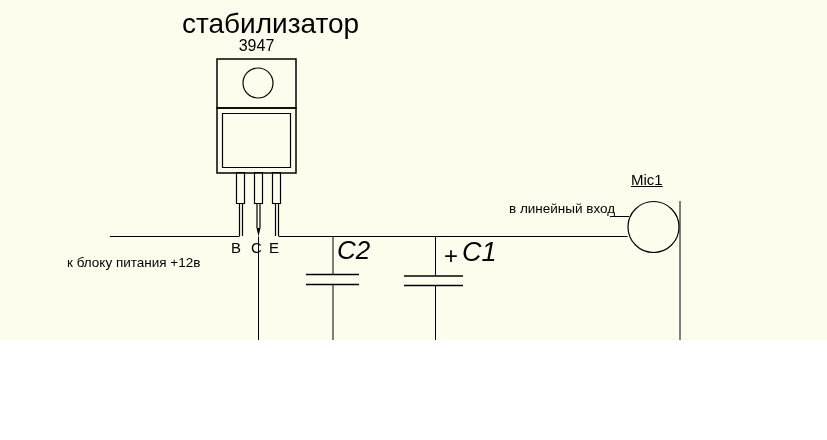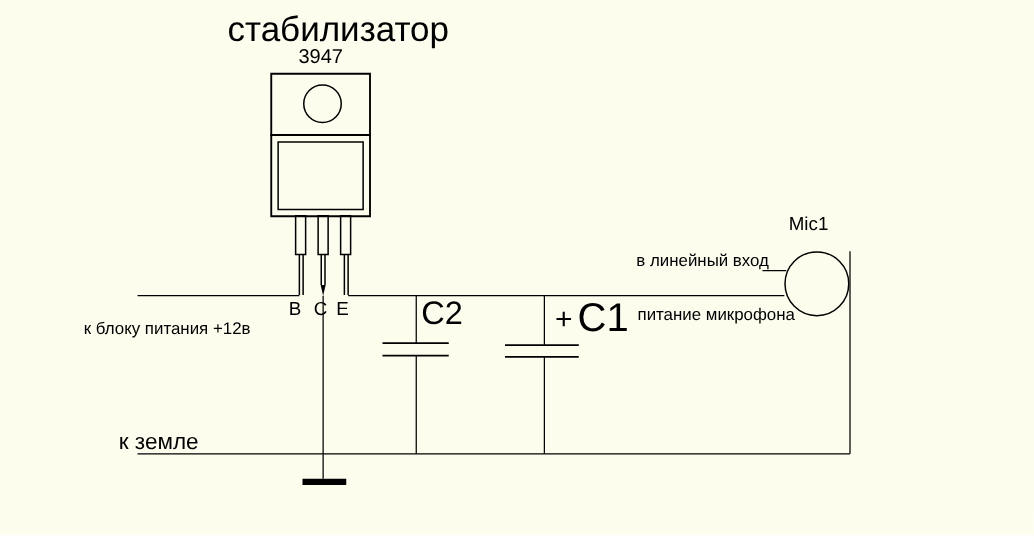--- a/index.html
+++ b/index.html
@@ -1,24 +1,24 @@
 <!DOCTYPE html>
 <html style="--bg: #FDFDEE; --ink: #000000;"><head>
 <meta charset="utf-8">
 <style>
   html,body{margin:0;padding:0;}
   .canvas{
-    position:relative;width:827px;height:428px;
+    position:relative;width:827px;height:340px;
     background:var(--bg,#FDFDEE);color:var(--ink,#000);
     font-family:"Liberation Sans",sans-serif;overflow:hidden;
   }
   .schematic-svg{position:absolute;left:0;top:0;}
   .schematic-svg *{vector-effect:non-scaling-stroke;}
   .label{position:absolute;white-space:nowrap;line-height:1.12;color:var(--ink,#000);}
-  .it{text-align:right;}
+  .it{font-style:italic;text-align:right;}
 </style>
 </head>
 <body>
 
 <div class="canvas">
 
   <svg class="schematic-svg" width="827" height="440" viewBox="0 0 827 440" fill="none" stroke="currentColor">
 
     <g>
       <rect x="217" y="59" width="79" height="49" stroke-width="1.5"></rect>
@@ -71,19 +71,18 @@
   <div class="label" style="left:231px;top:240px;font-size:15px;">B</div>
   <div class="label" style="left:251px;top:240px;font-size:15px;">C</div>
   <div class="label" style="left:269px;top:240px;font-size:15px;">E</div>
 
   <div class="label" style="left:67px;top:239px;font-size:13.5px;margin-top:16px;">к блоку питания +12в</div>
   <div class="label" style="left:95px;top:343px;font-size:18px;">к земле</div>
 
   <div class="label it" style="left:337px;top:236px;font-size:26px;">C2</div>
 
   <div class="label" style="left:444px;top:243px;font-size:24px;">+</div>
-  <div class="label it" style="left:462px;top:237px;font-size:32px;">C1</div>
+  <div class="label it" style="left:462px;top:237px;font-size:27px;">C1</div>
 
-  <div class="label" style="left:631px;top:172px;font-size:15px;">Mic1</div>
+  <div class="label" style="left:631px;top:172px;font-size:15px;text-decoration:underline;">Mic1</div>
   <div class="label" style="left:509px;top:201px;font-size:13.5px;">в линейный вход</div>
-  <div class="label" style="left:510px;top:244px;font-size:13.5px;">питание микрофона</div>
 
 </div>
 
 </body></html>

